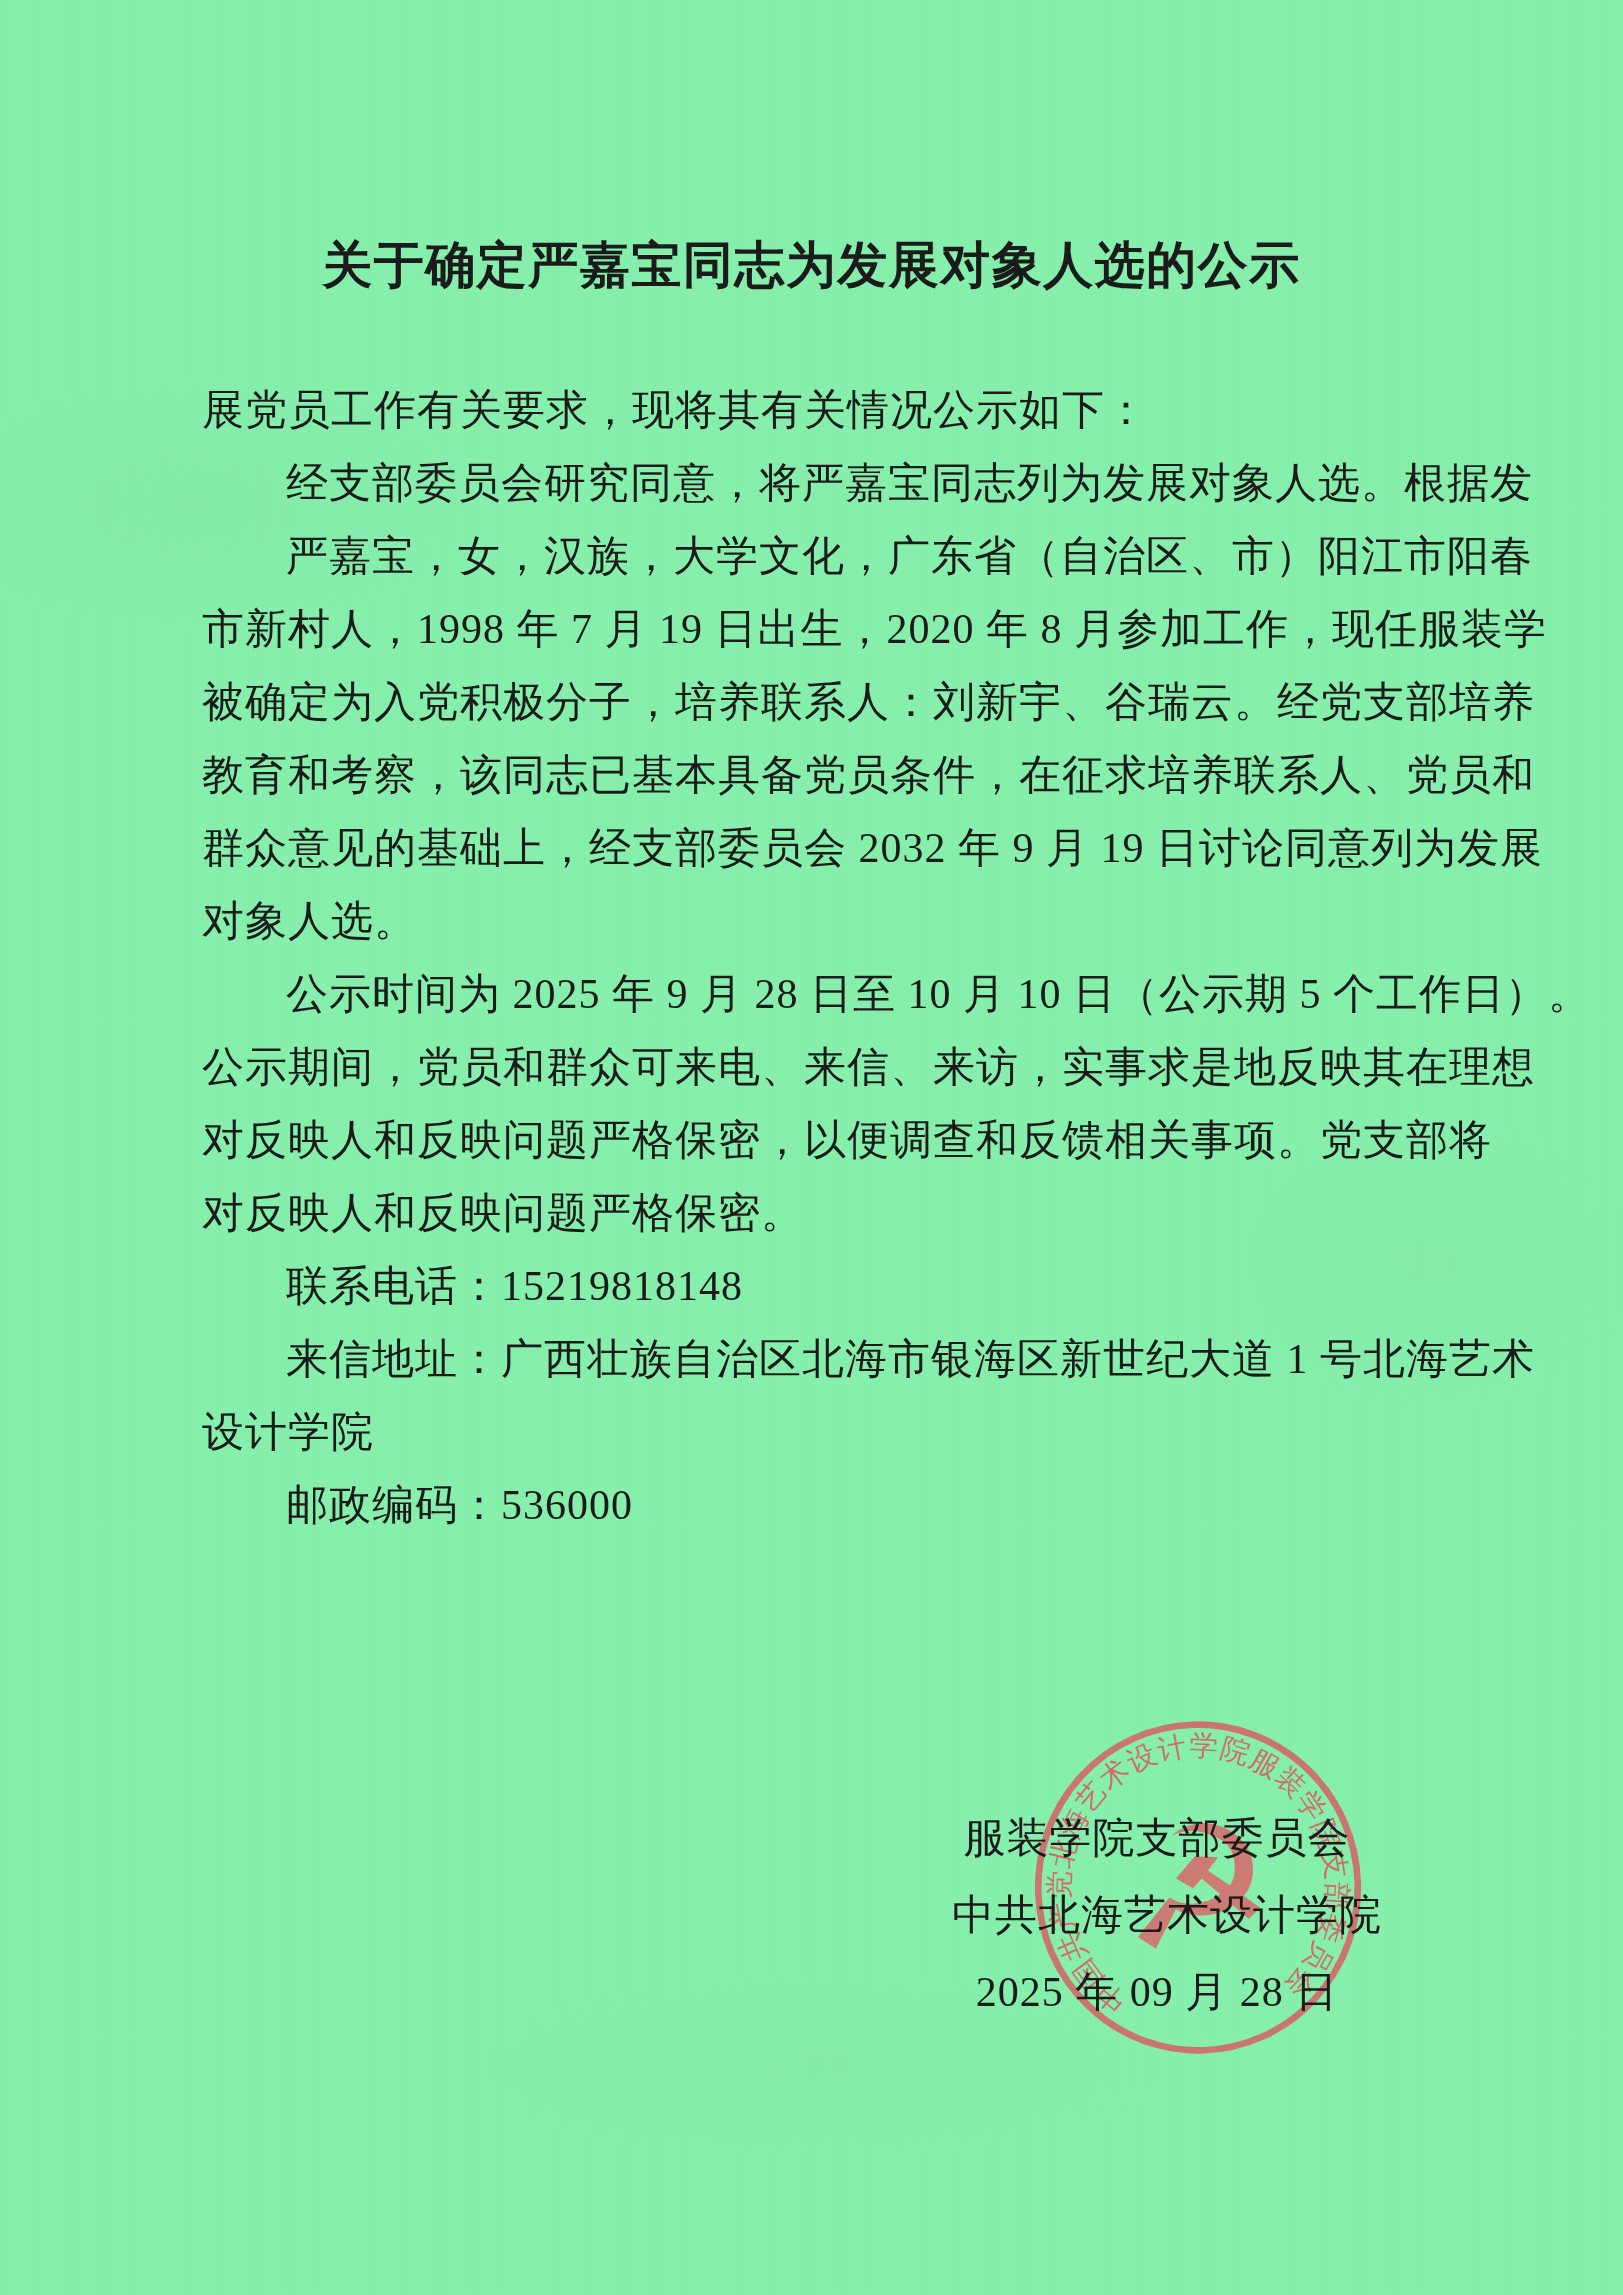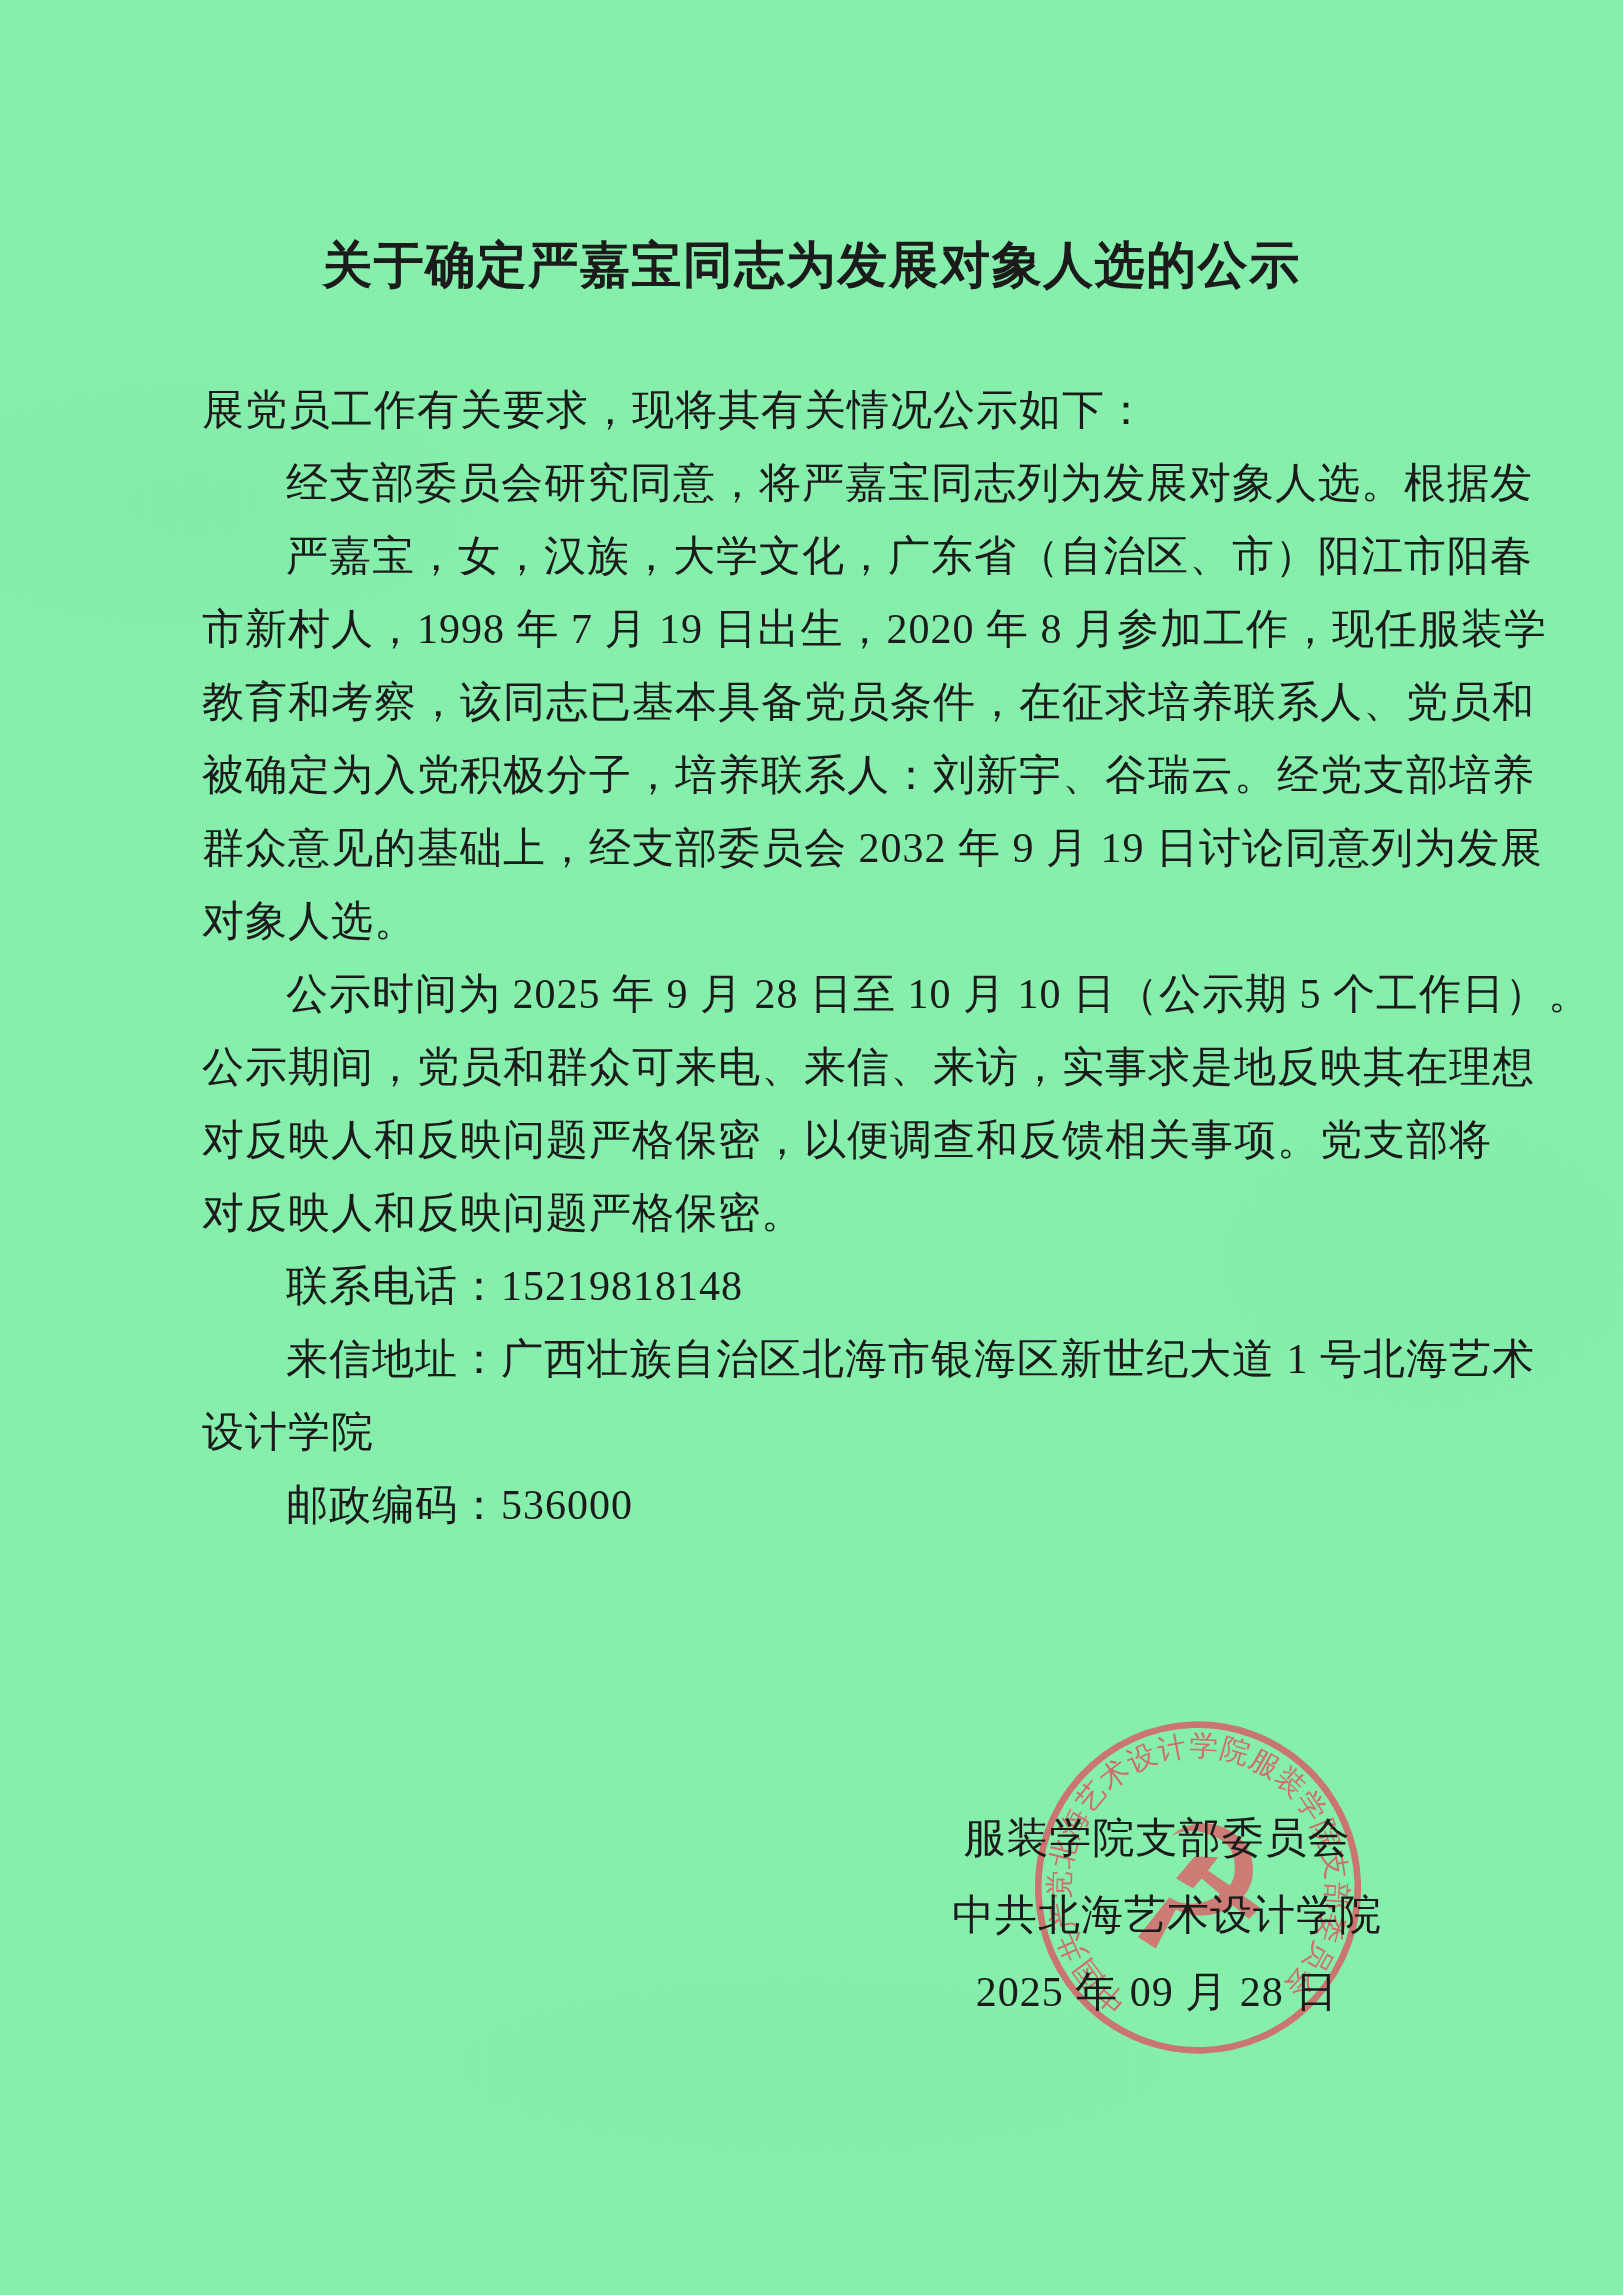--- a/index.html
+++ b/index.html
@@ -80,22 +80,22 @@
 
 <div class="page">
 
   <div class="doc-title">关于确定严嘉宝同志为发展对象人选的公示</div>
 
   <div class="body-text">
     <div class="line">展党员工作有关要求，现将其有关情况公示如下：</div>
     <div class="line indent">经支部委员会研究同意，将严嘉宝同志列为发展对象人选。根据发</div>
     <div class="line indent">严嘉宝，女，汉族，大学文化，广东省（自治区、市）阳江市阳春</div>
     <div class="line">市新村人，1998 年 7 月 19 日出生，2020 年 8 月参加工作，现任服装学</div>
+    <div class="line">被确定为入党积极分子，培养联系人：刘新宇、谷瑞云。经党支部培养</div>
     <div class="line">教育和考察，该同志已基本具备党员条件，在征求培养联系人、党员和</div>
-    <div class="line">被确定为入党积极分子，培养联系人：刘新宇、谷瑞云。经党支部培养</div>
     <div class="line">群众意见的基础上，经支部委员会 2032 年 9 月 19 日讨论同意列为发展</div>
     <div class="line">对象人选。</div>
     <div class="line indent">公示时间为 2025 年 9 月 28 日至 10 月 10 日（公示期 5 个工作日）。</div>
     <div class="line">公示期间，党员和群众可来电、来信、来访，实事求是地反映其在理想</div>
     <div class="line">对反映人和反映问题严格保密，以便调查和反馈相关事项。党支部将</div>
     <div class="line">对反映人和反映问题严格保密。</div>
     <div class="line indent">联系电话：15219818148</div>
     <div class="line indent">来信地址：广西壮族自治区北海市银海区新世纪大道 1 号北海艺术</div>
     <div class="line">设计学院</div>
     <div class="line indent">邮政编码：536000</div>

